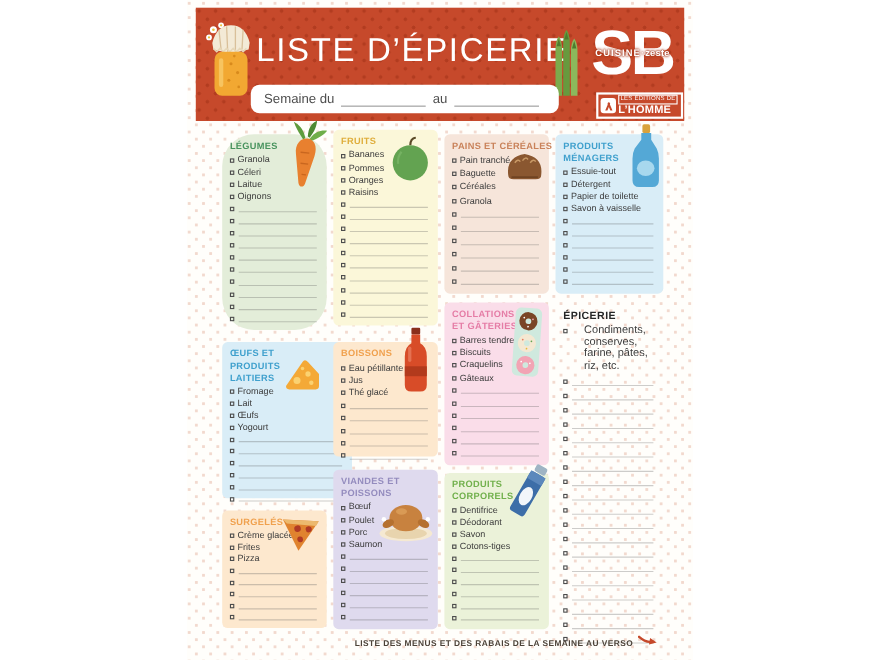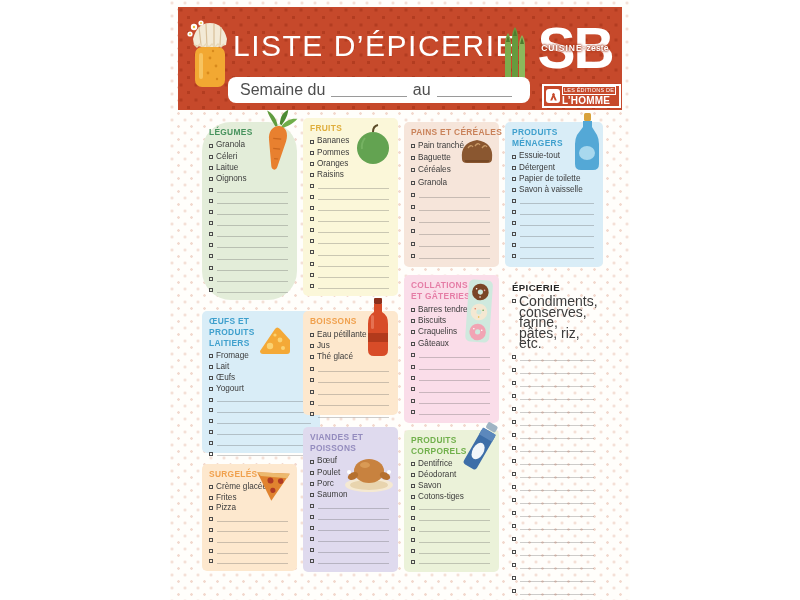--- a/index.html
+++ b/index.html
@@ -40,24 +40,24 @@
     text-align:center; line-height:74px;
   }
   .cuisine-overlay {
     position:absolute; left:348px; top:36px; width:98px; text-align:center;
     color:#ffffff; font-size:8.5px; font-weight:bold; letter-spacing:1px;
     text-shadow:0 0 2px #a83a1e, 0 0 2px #a83a1e, 0 0 3px #a83a1e;
     white-space:nowrap;
   }
   .cuisine-overlay .zeste { letter-spacing:0.2px; }
   .semaine-box {
-    position:absolute; left:50px; top:70px; width:302px; height:26px;
+    position:absolute; left:50px; top:70px; width:280px; height:26px;
     background:#ffffff; border-radius:8px;
     display:flex; align-items:center; padding:0 12px;
-    font-size:16px; color:#4e4e4e;text-align:right;
+    font-size:12px; color:#4e4e4e;text-align:right;
   }
   .semaine-box .wline { display:inline-block; border-bottom:1px solid #9a9a9a;
     height:14px; flex:1; margin:0 6px; }
   .publisher-badge {
     position:absolute; left:364px; top:77px; width:79px; height:24px;
     background:#c6492b; border:2px solid #ffffff;
     display:flex; align-items:center; padding:1px 2px; gap:2px;
   }
   .pub-glyph { width:14px; height:14px; background:#ffffff; border-radius:3px; flex:none;
     display:flex; align-items:center; justify-content:center; }
@@ -81,21 +81,21 @@
   .card-viandes h3 { max-width:62px; }
   .card-corporels h3 { max-width:58px; }
   .card-epicerie h3 { font-size:9.6px; color:#262626; letter-spacing:0.4px; }
 
   .row { display:flex; align-items:center; height:var(--rh); }
   .row.multi { height:auto; align-items:flex-start; padding:1px 0 2px 0; }
   .cb { width:4px; height:4px; border:1px solid #4c4c4c; margin-right:3px; flex:none;
         background:transparent; }
   .row.multi .cb { margin-top:3px; }
   .lbl { font-size:8.2px; color:#3c3c3c; white-space:nowrap; line-height:1; }
-  .row.multi .lbl { white-space:normal; line-height:10.5px; font-size:14px; }
+  .row.multi .lbl { white-space:normal; line-height:10.5px; font-size:10px;margin-left:12px; }
   .line { flex:1; border-bottom:1px solid rgba(90,90,90,0.30);
           align-self:flex-end; margin:0 2px 2.5px 1px; }
 
   .card-icon { position:absolute; }
 
   
   .footer-note {
     position:absolute; left:130px; top:575px; width:320px;
     display:flex; align-items:center; justify-content:center; gap:4px;
   }
@@ -825,14 +825,23 @@
         <ellipse cx="26" cy="20" rx="15" ry="12" fill="#c8823f"></ellipse>
         <ellipse cx="22" cy="14" rx="5" ry="3" fill="#d99a55"></ellipse>
         <ellipse cx="10" cy="25" rx="5.5" ry="3.5" fill="#b5702f" transform="rotate(-25 10 25)"></ellipse>
         <circle cx="6" cy="21" r="2" fill="#ffffff"></circle>
         <ellipse cx="42" cy="25" rx="5.5" ry="3.5" fill="#b5702f" transform="rotate(25 42 25)"></ellipse>
         <circle cx="46" cy="21" r="2" fill="#ffffff"></circle>
       </svg>
     </span>
   </section>
 
+  <div class="footer-note">
+    <span class="txt">LISTE DES MENUS ET DES RABAIS DE LA SEMAINE AU VERSO</span>
+    <span>
+      <svg width="18" height="12" viewBox="0 0 18 12">
+        <path d="M1 3 Q8 9 13 7" stroke="#c6492b" stroke-width="2.2" fill="none" stroke-linecap="round"></path>
+        <path d="M11 4 L17 8 L10 10 Z" fill="#c6492b"></path>
+      </svg>
+    </span>
+  </div>
 
 </div>
 
 </body></html>

